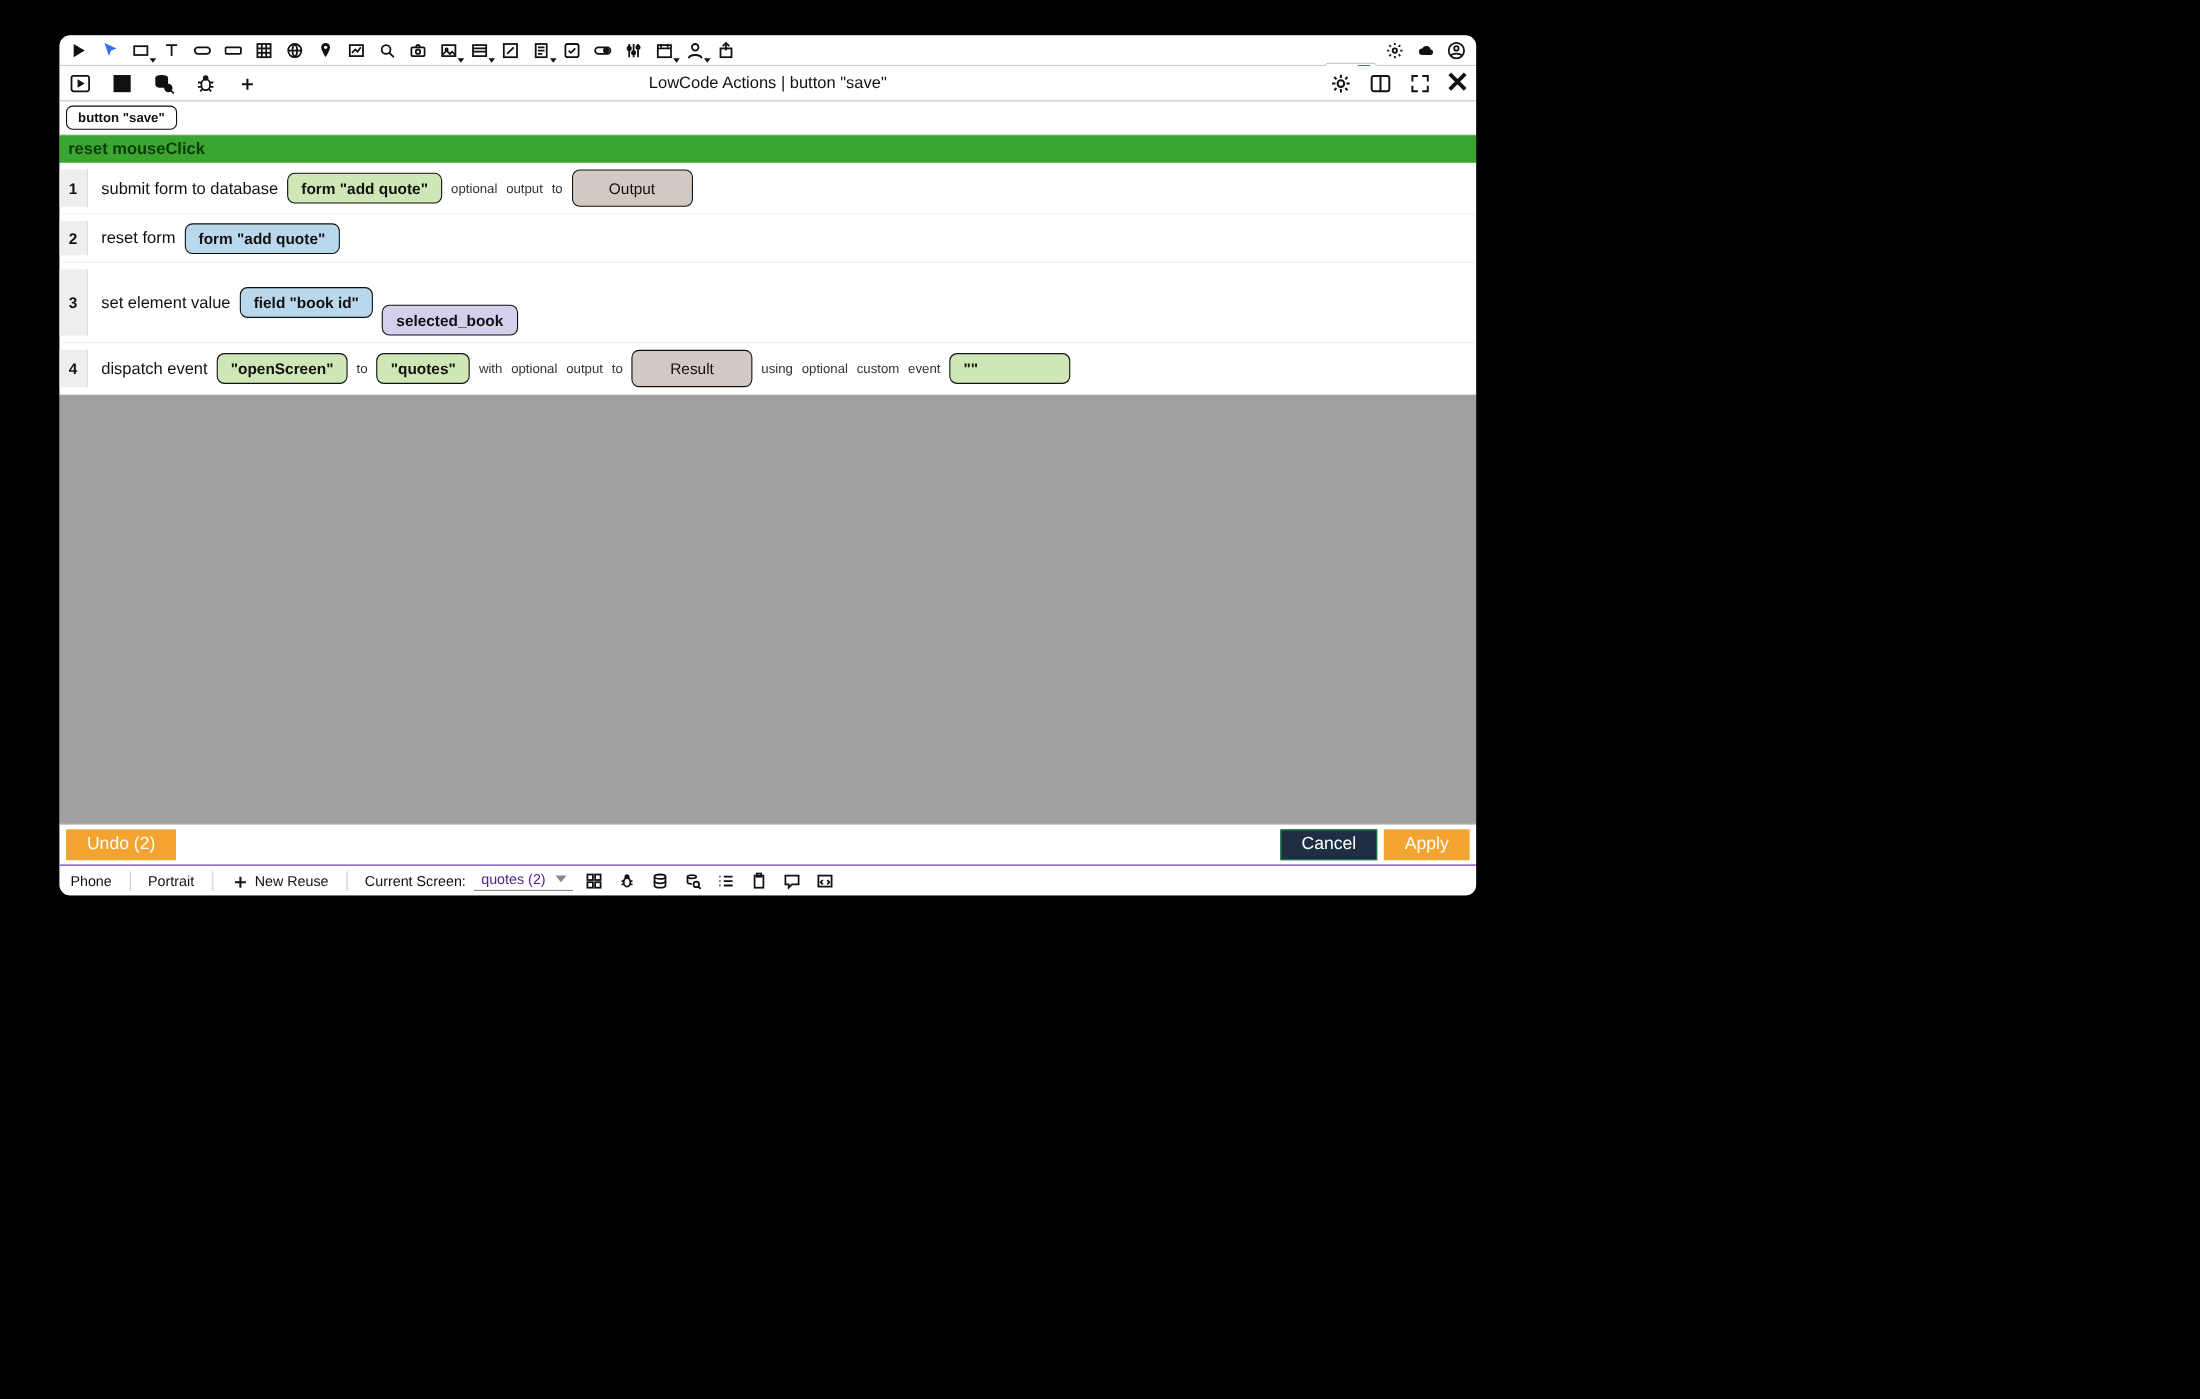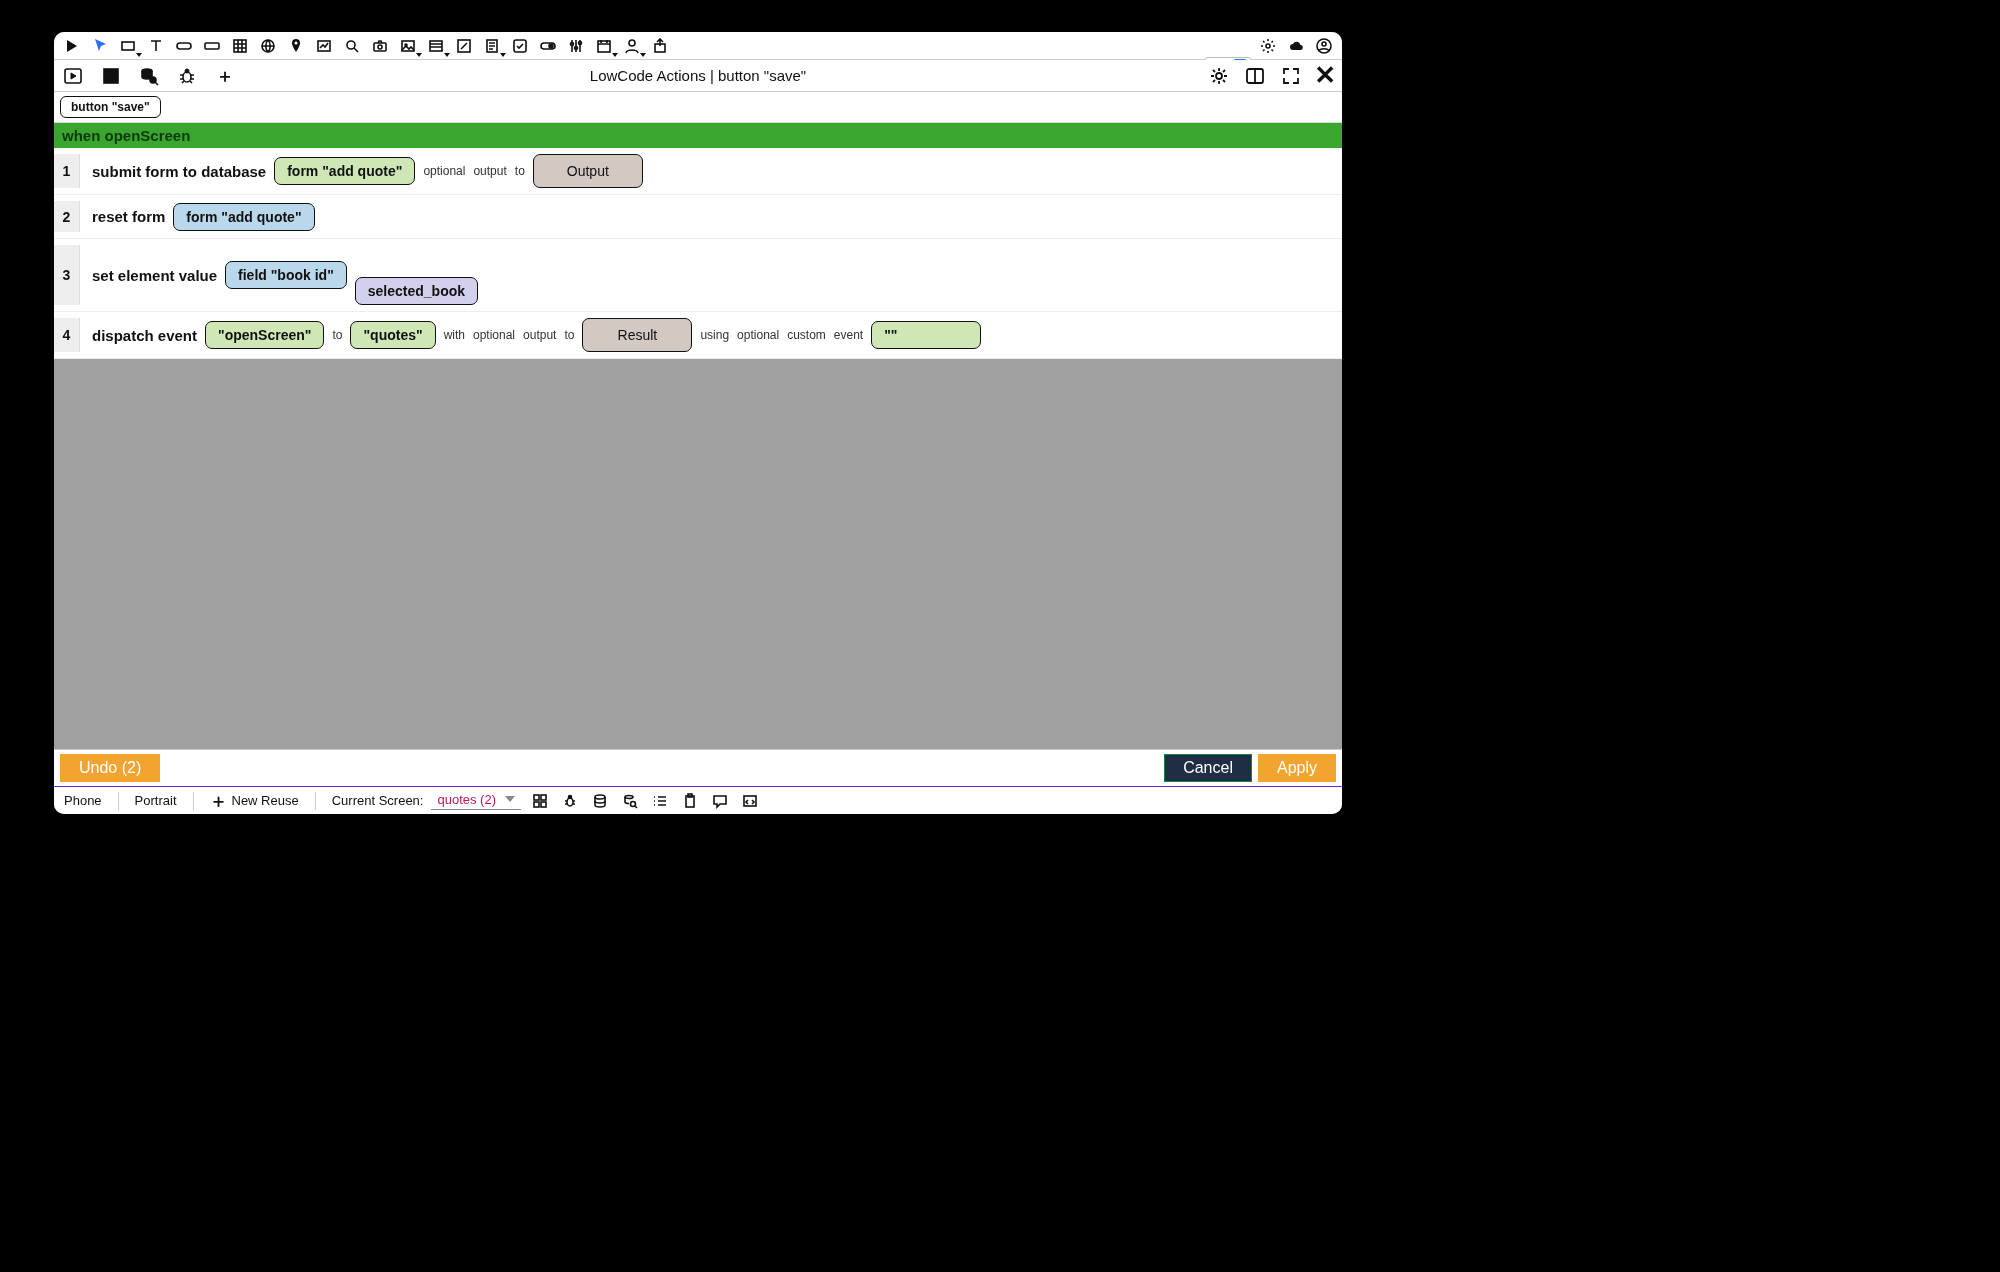--- a/index.html
+++ b/index.html
@@ -126,21 +126,21 @@
   }
   .action-row .num {
     width:26px; text-align:center;
     background:#eee;
     align-self:stretch;
     display:flex;align-items:center;justify-content:center;
     font-weight:700; font-size:14px;
     border-right:1px solid #ddd;
   }
   .action-row .cmd {
-    font-size:15px; font-weight:700;
+    font-size:15px; font-weight:400;
     padding-left:4px;
   }
   .tok {
     border:1.5px solid #111;
     border-radius:7px;
     padding:5px 12px;
     font-size:14px; font-weight:600;
     display:inline-flex; align-items:center;
     cursor:pointer;
   }
@@ -171,21 +171,21 @@
     height:28px; background:#fff; border-top:1px solid #6d28d9;
     display:flex; align-items:center; gap:8px;
     padding:0 10px;
     font-size:13px;
   }
   .statusbar .sep { width:1px; height:18px; background:#ccc; margin:0 8px; }
   .statusbar .newscreen { display:flex; align-items:center; gap:4px; cursor:pointer; font-weight:500;}
   .statusbar .sel {
     display:flex; align-items:center; gap:6px; cursor:pointer;
     border-bottom:1px solid #888; padding:0 6px 2px 6px; min-width:90px; justify-content:space-between;
-    color:#be185d;
+    color:#4c1d95;
   }
   .statusbar .sel .tri { width:0;height:0;border-left:5px solid transparent;border-right:5px solid transparent;border-top:6px solid #888;}
   .statusbar .sicon { width:22px;height:22px;display:flex;align-items:center;justify-content:center;cursor:pointer;}
   .statusbar .sicon svg{width:16px;height:16px;stroke:#111;fill:none;stroke-width:1.6;}
   .plus { font-size:18px; font-weight:900; }
 </style>
 </head>
 <body>
 
 <div class="window">
@@ -408,21 +408,21 @@
           </svg>
         </div>
       <div class="close-x">✕</div>
     </div>
   </div>
 
   <div class="crumb-row">
     <span class="crumb">button "save"</span>
   </div>
 
-  <div class="event-hdr">when openScreen</div>
+  <div class="event-hdr">reset mouseClick</div>
 
   <div class="actions" id="actions">
       <div class="action-row">
         <div class="num">1</div>
         <span class="cmd">submit form to database</span>
         <span class="tok green">form "add quote"</span>
         <span class="kw">optional</span>
         <span class="kw">output</span>
         <span class="kw">to</span>
         <span class="tok brown" style="min-width: 110px; padding: 8px 22px;">Output</span>

